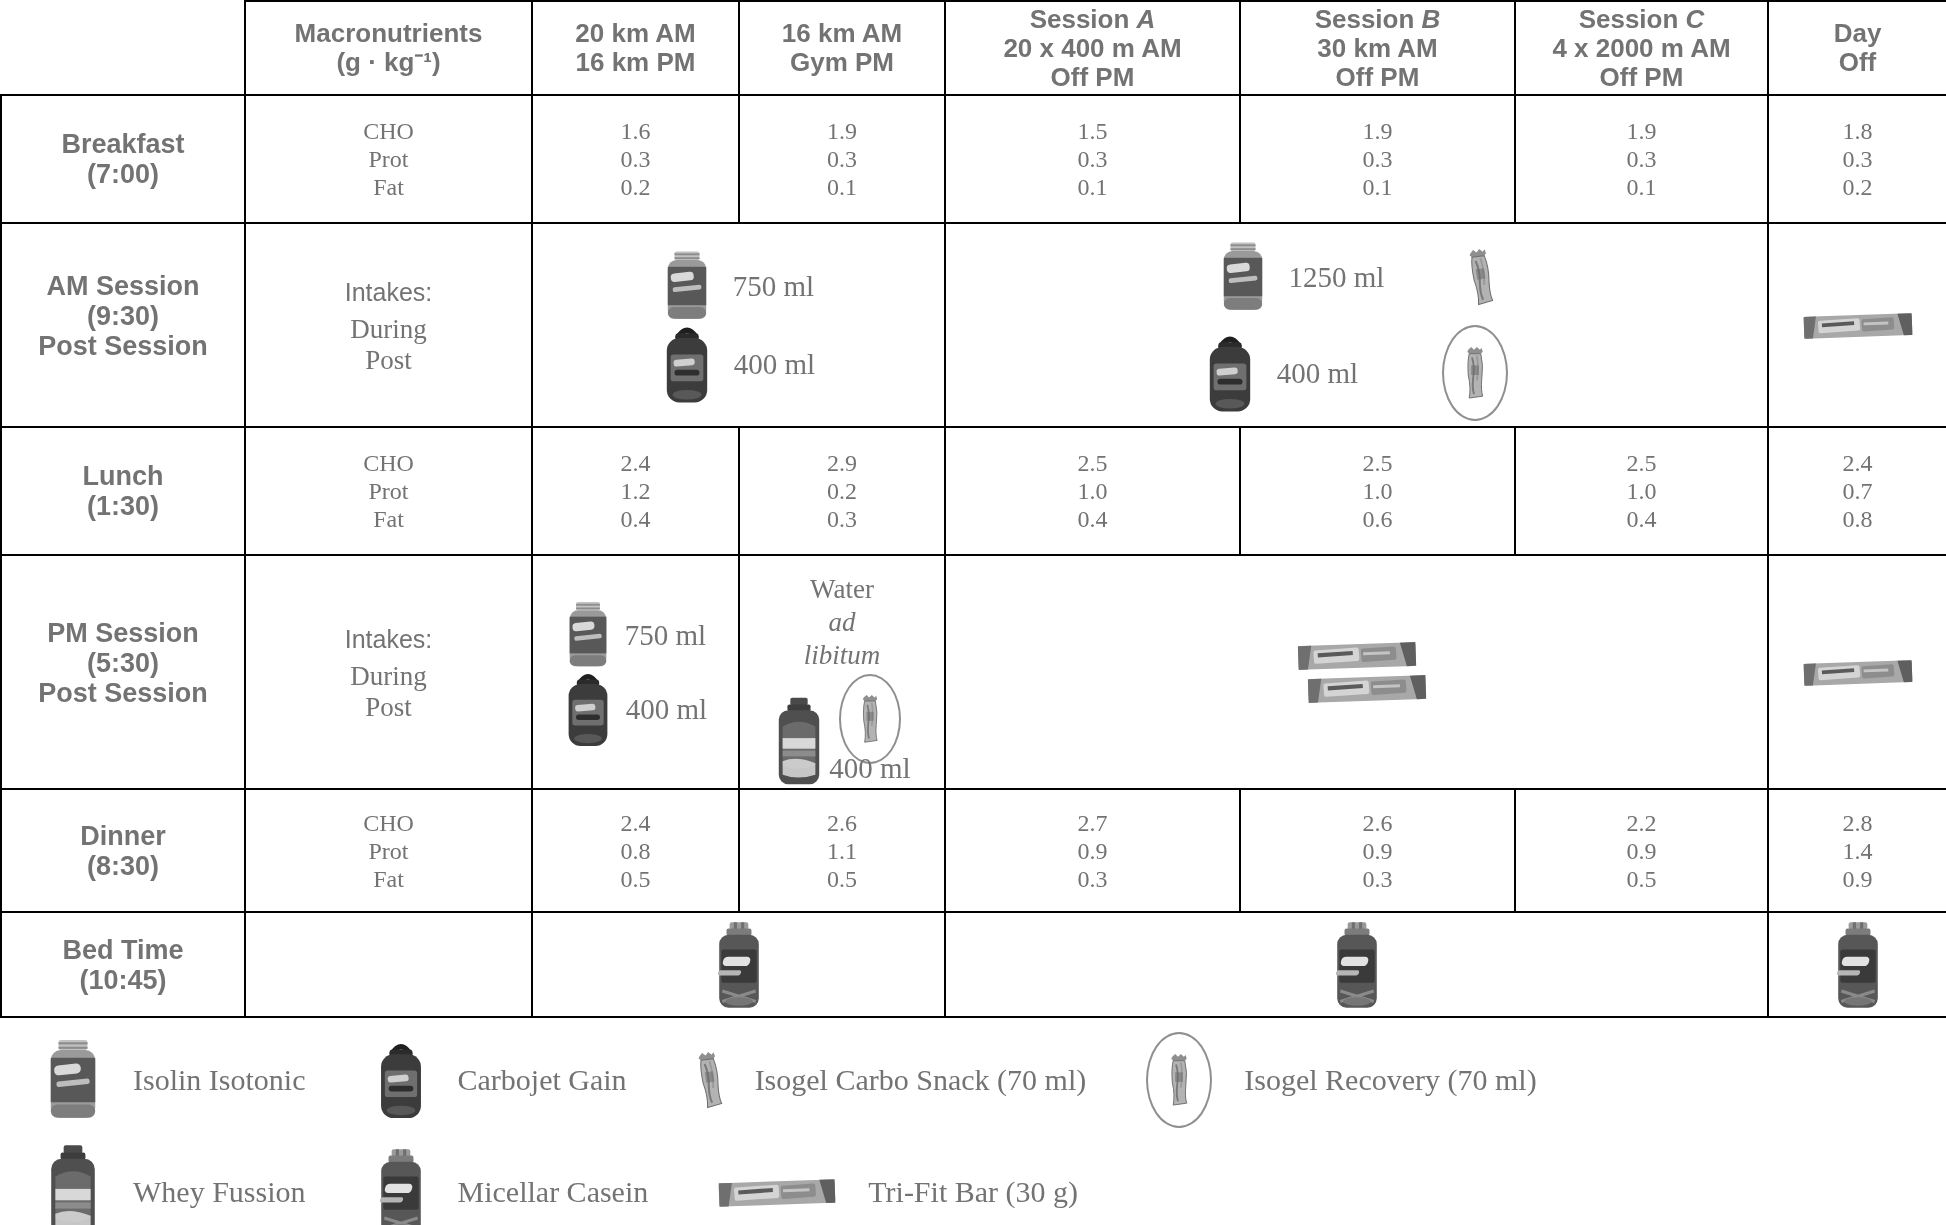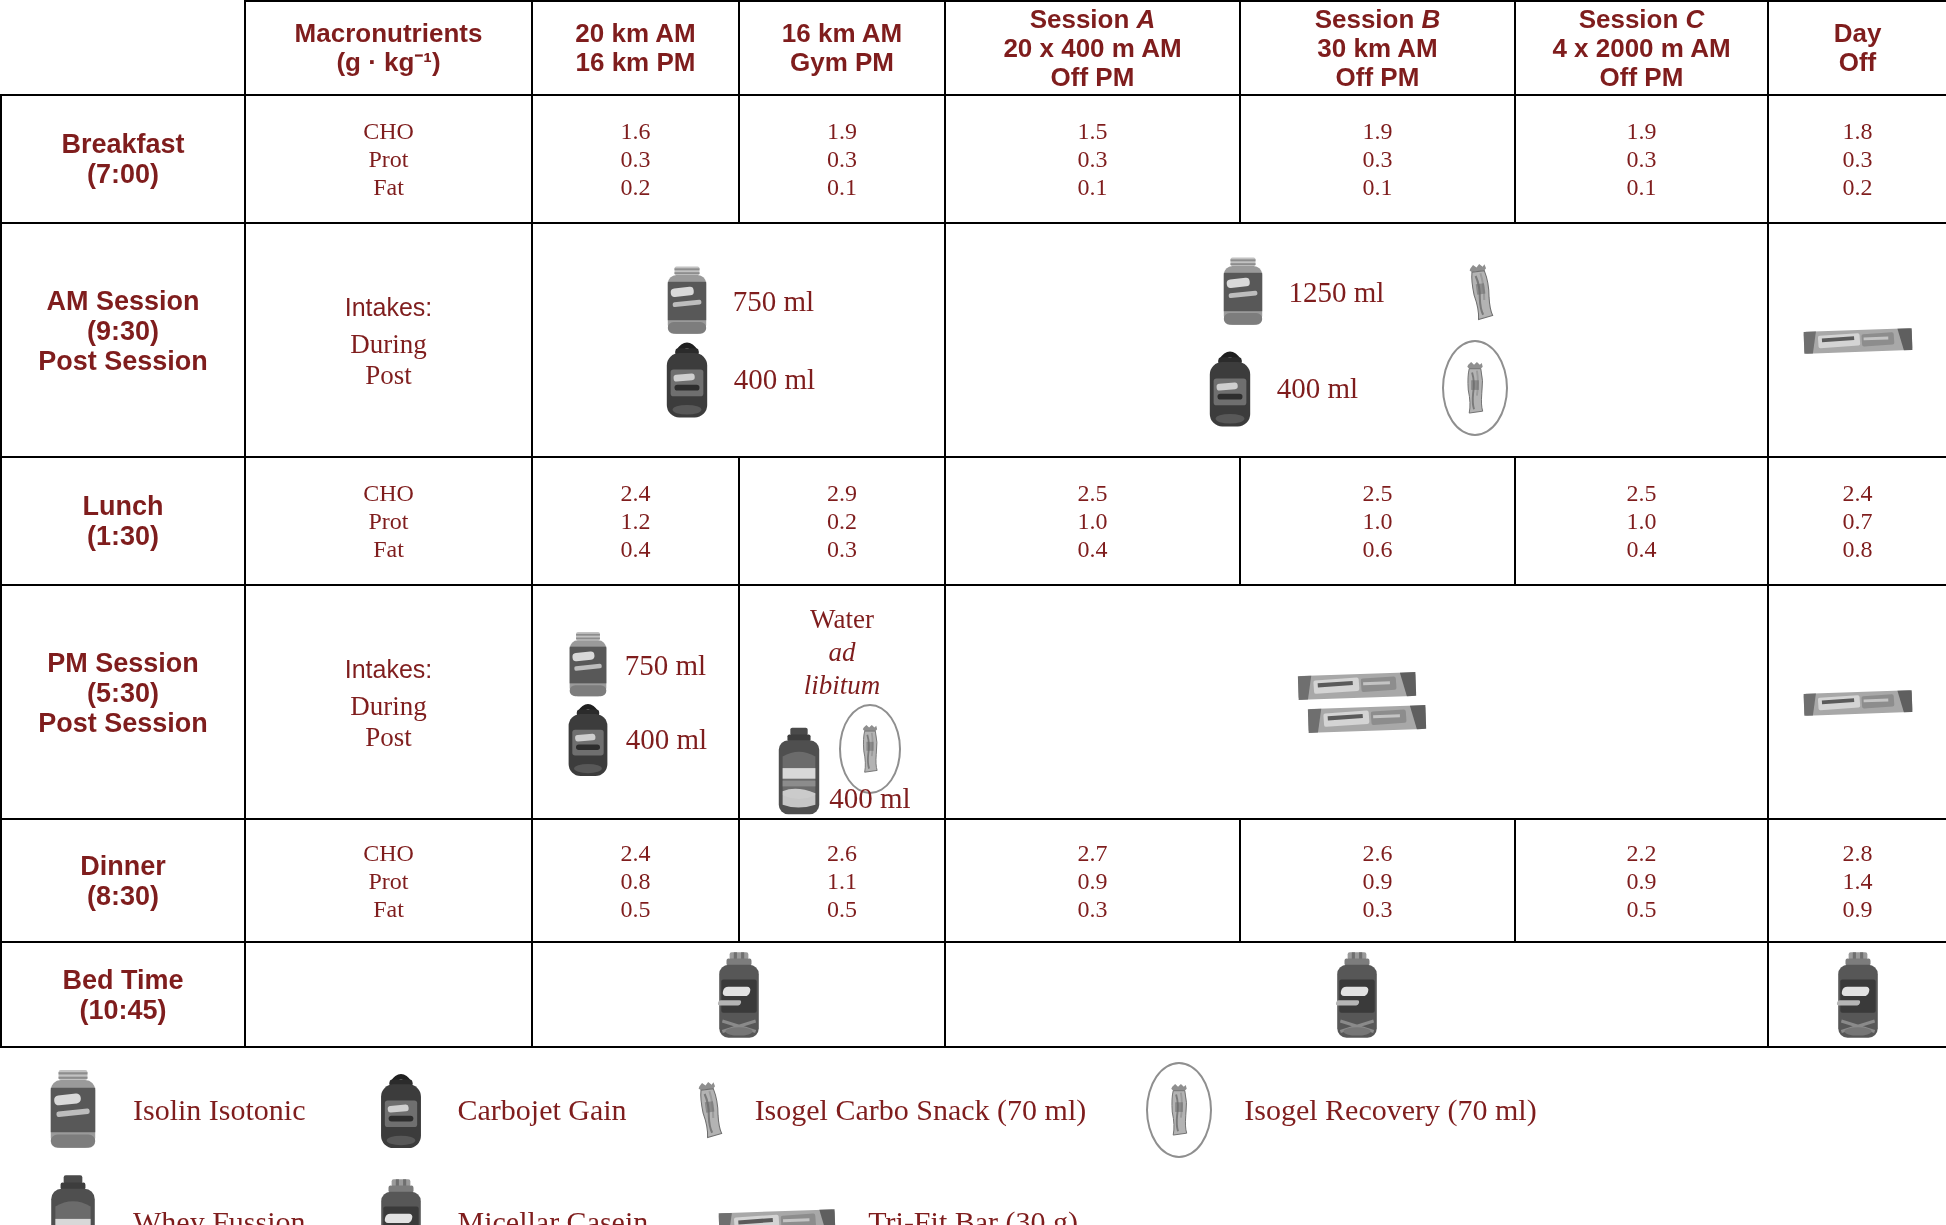--- a/index.html
+++ b/index.html
@@ -1,16 +1,16 @@
 <!DOCTYPE html>
 <html><head>
 <meta charset="utf-8">
 <style>
   html,body { margin:0; padding:0; background:#fff; }
-  .page { position:relative; width:1946px; height:1225px; background:#fff; color:#7f1d1d;
+  .page { position:relative; width:1946px; height:1225px; background:#fff; color:#737373;
           font-family:"Liberation Sans", sans-serif; overflow:hidden; }
 
   table.t { border-collapse:collapse; table-layout:fixed; width:1946px; }
   td { border:2px solid #000; padding:0; vertical-align:middle; overflow:hidden; }
   td.bl { border:none; }
 
   .hdr { font-family:"Liberation Sans", sans-serif; font-weight:bold; font-size:26px;
          line-height:29px; text-align:center; }
   .hdr .it { font-style:italic; }
   .rowlabel { font-family:"Liberation Sans", sans-serif; font-weight:bold; font-size:27px;
@@ -203,21 +203,21 @@
             <div>0.3</div>
             <div>0.1</div>
     </td>
     <td class="serifstack">
       <div>1.8</div>
             <div>0.3</div>
             <div>0.2</div>
     </td>
   </tr>
 
-  <tr style="height:234px">
+  <tr style="height:204px">
     <td>
       <div class="sesslabel rowlabel">
         <div>
                 <span>AM Session</span>
                 <span>(9:30)</span>
               </div>
         <div style="justify-content:flex-start">
                 <span>Post Session</span>
               </div>
       </div>

